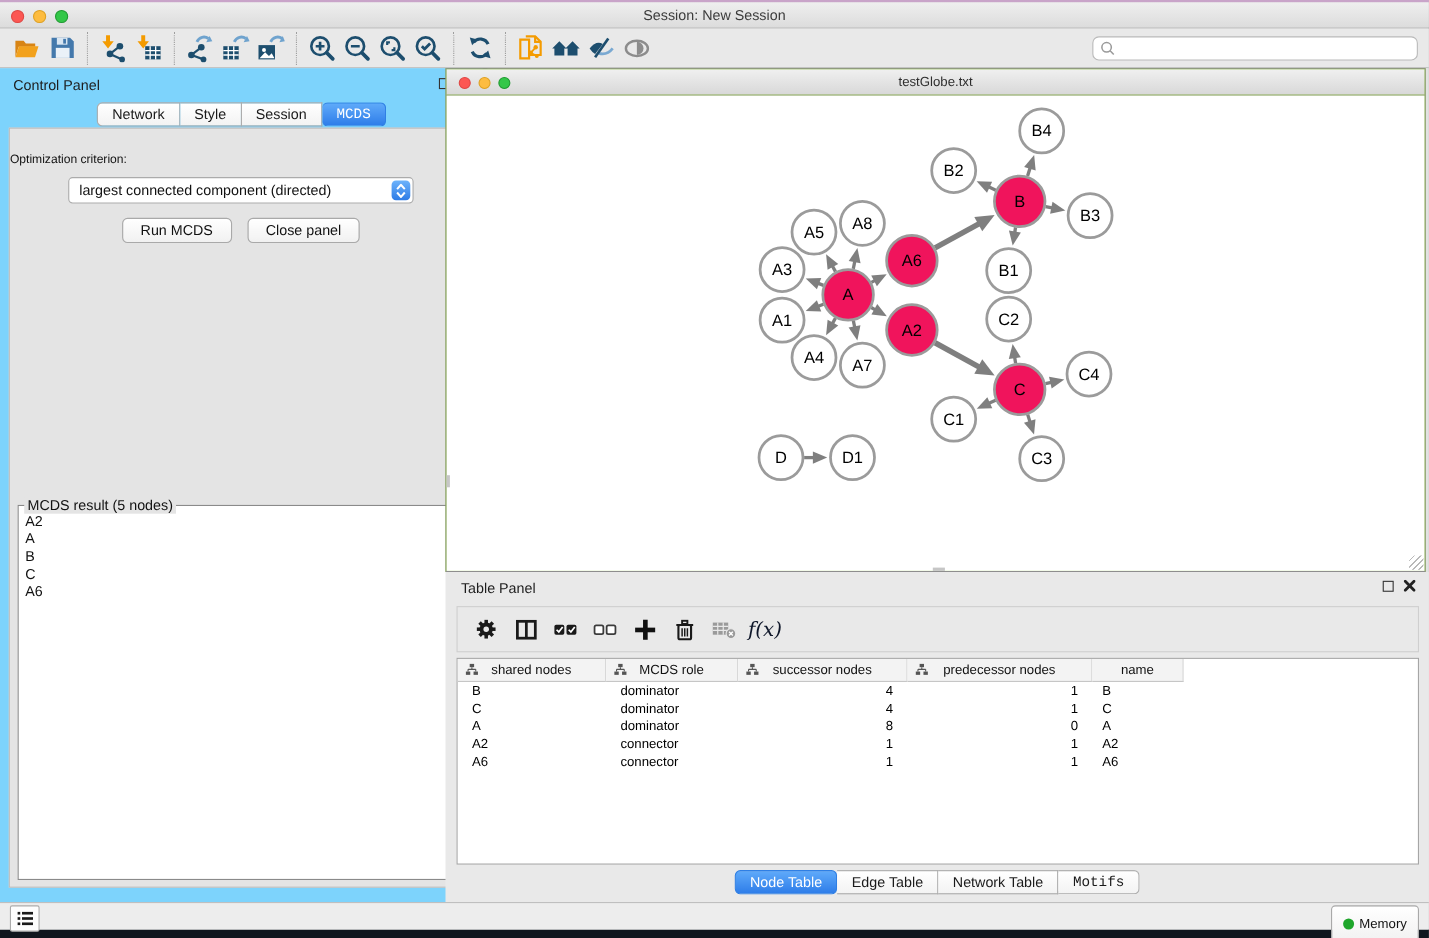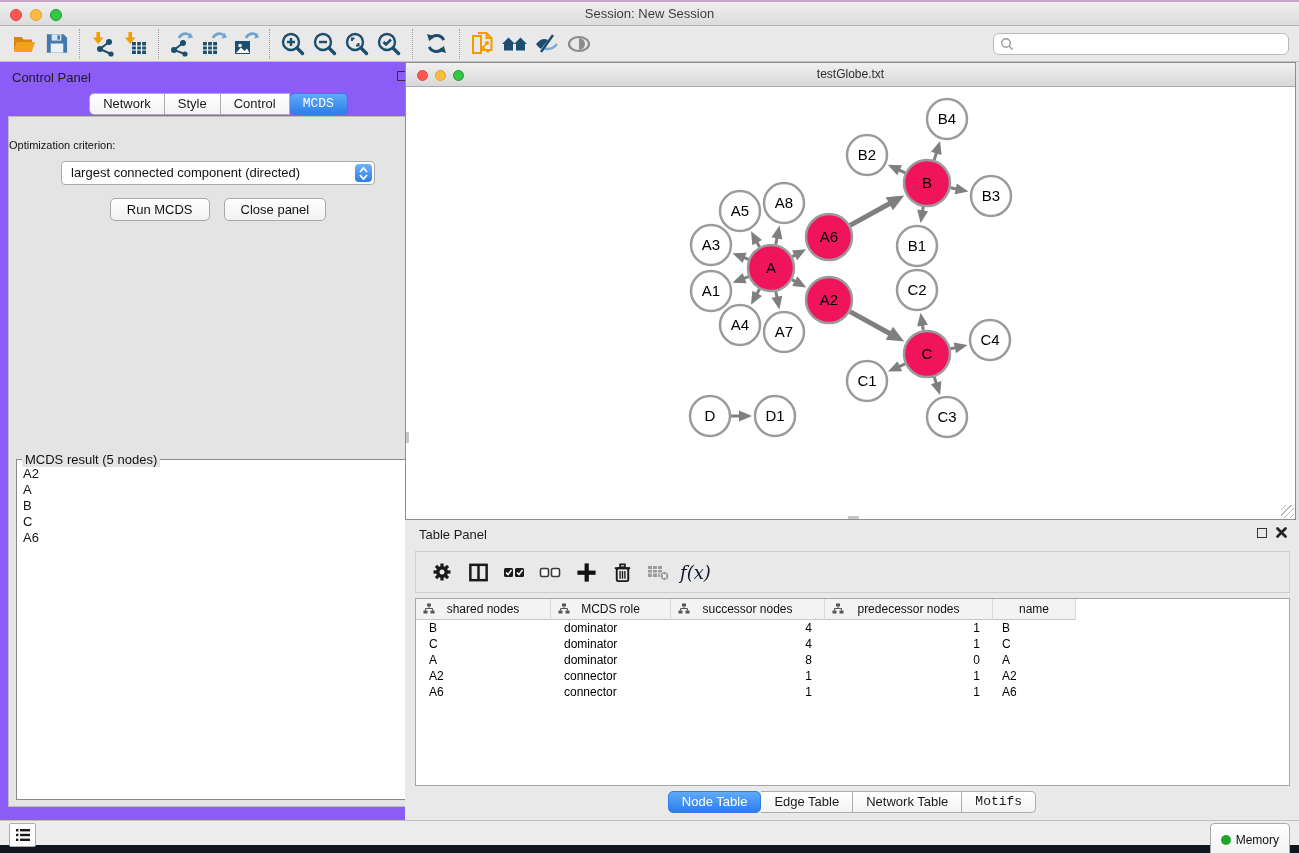--- a/index.html
+++ b/index.html
@@ -22,21 +22,21 @@
   .tbtn { width:32px; height:30px; display:flex; align-items:center; justify-content:center; }
   .tsep { width:1px; height:30px; border-left:1px dotted #9e9e9e; margin:0 7px; }
   .searchwrap { position:absolute; right:10px; top:7px; width:296px; height:22px; }
   .searchwrap input { width:100%; height:100%; border:1px solid #b9b9b9; border-radius:6px; background:#fff; padding:0 8px 0 24px; font-size:12px; outline:none; }
   .searchwrap svg { position:absolute; left:7px; top:4px; }
 
   
   .main { position:absolute; left:0; top:62px; width:1299px; height:758px; background:#e2e2e2; }
 
   
-  .control-panel { position:absolute; left:0; top:0; width:443px; height:758px; background:#8b5cf6; border-right:6px solid #4c1d95; }
+  .control-panel { position:absolute; left:0; top:0; width:443px; height:758px; background:#7dd3fc; border-right:4px solid #4c1d95; }
   .cp-header { position:relative; height:30px; }
   .cp-header .panel-title { position:absolute; left:12px; top:8px; font-size:13px; color:#1d1d1d; }
   .panel-btns { position:absolute; right:10px; top:8px; display:flex; gap:9px; align-items:center; }
   .float-btn { width:10px; height:10px; border:1.5px solid #333; background:transparent; }
   .close-btn svg { display:block; }
   .cp-tabs { position:absolute; left:0; right:0; top:31px; display:flex; justify-content:center; z-index:2; }
   .tab { background:linear-gradient(#ffffff,#f3f3f3); border:1px solid #adadad; border-left:none; padding:2px 13px 3px; font-size:13px; color:#1a1a1a; cursor:default; }
   .tab:first-child { border-left:1px solid #adadad; border-radius:5px 0 0 5px; }
   .tab:last-child { border-radius:0 5px 5px 0;font-family:Liberation Mono, monospace; }
   .tab.active { background:linear-gradient(#5faafa,#2e7de9); color:#fff; border-color:#2f7fe4; border-radius:5px; }
@@ -253,21 +253,21 @@
           <div class="close-btn">
             <svg width="11" height="11" viewBox="0 0 11 11">
                 <path d="M1.5 1.5 L9.5 9.5 M9.5 1.5 L1.5 9.5" stroke="#222" stroke-width="2.6" stroke-linecap="round"></path>
               </svg>
           </div>
         </div>
       </div>
       <div class="cp-tabs" id="cp-tabs">
           <div class="tab">Network</div>
           <div class="tab">Style</div>
-          <div class="tab">Control</div>
+          <div class="tab">Session</div>
           <div class="tab active">MCDS</div>
         </div>
       <div class="cp-content">
         <div class="opt-label">Optimization criterion:</div>
         <div class="dropdown">
           <div class="dd-text">largest connected component (directed)</div>
           <div class="dd-stepper">
             <svg width="9" height="6" viewBox="0 0 9 6">
                 <path d="M1 5 L4.5 1 L8 5" stroke="#fff" stroke-width="1.8" fill="none"></path>
               </svg>

